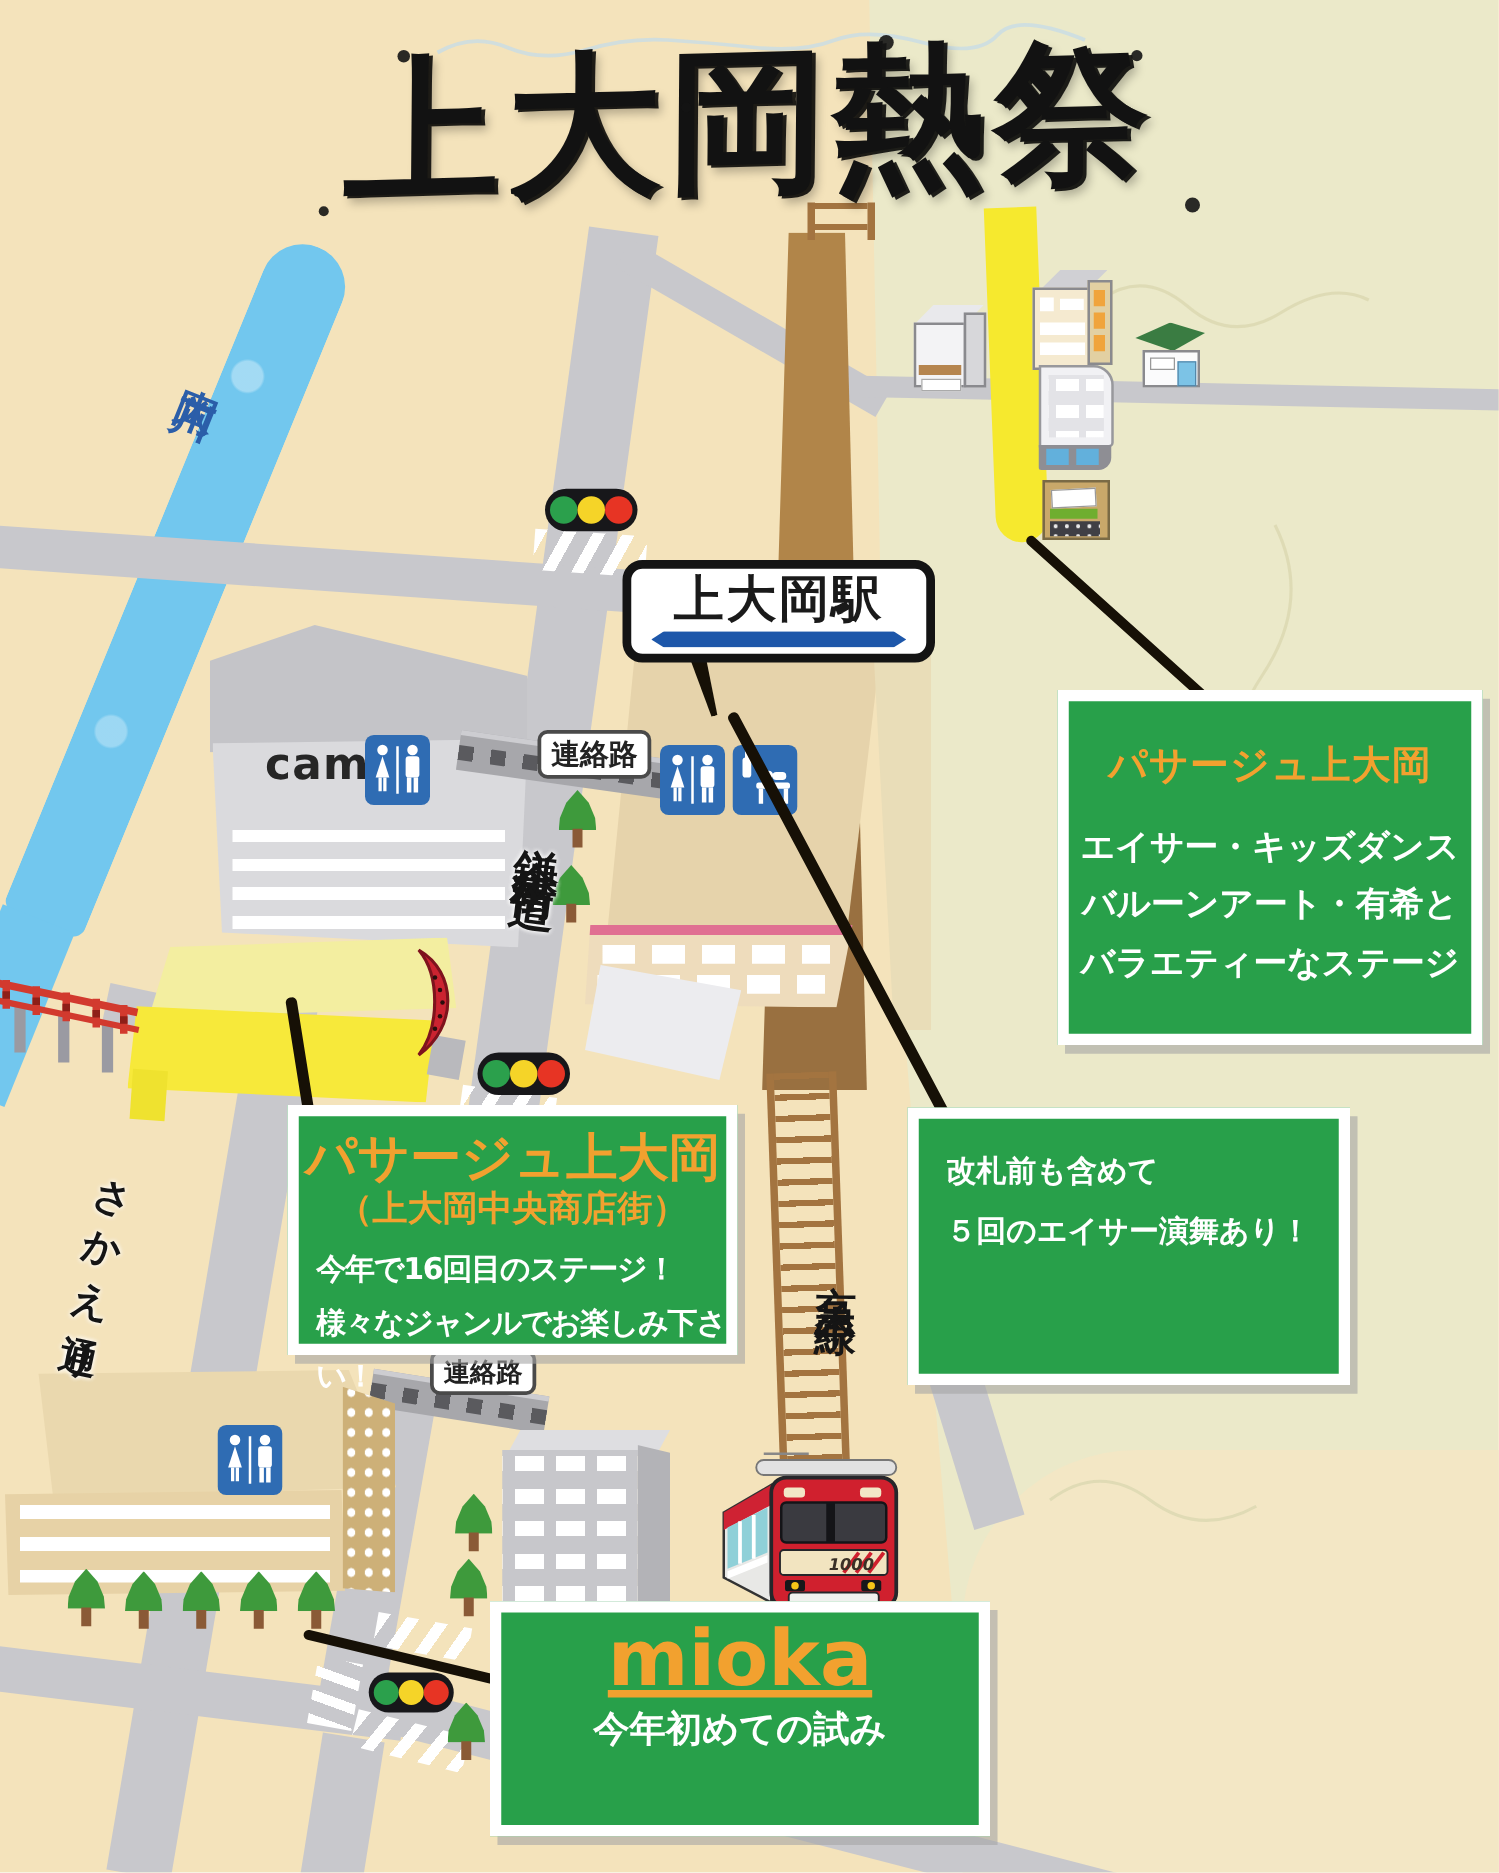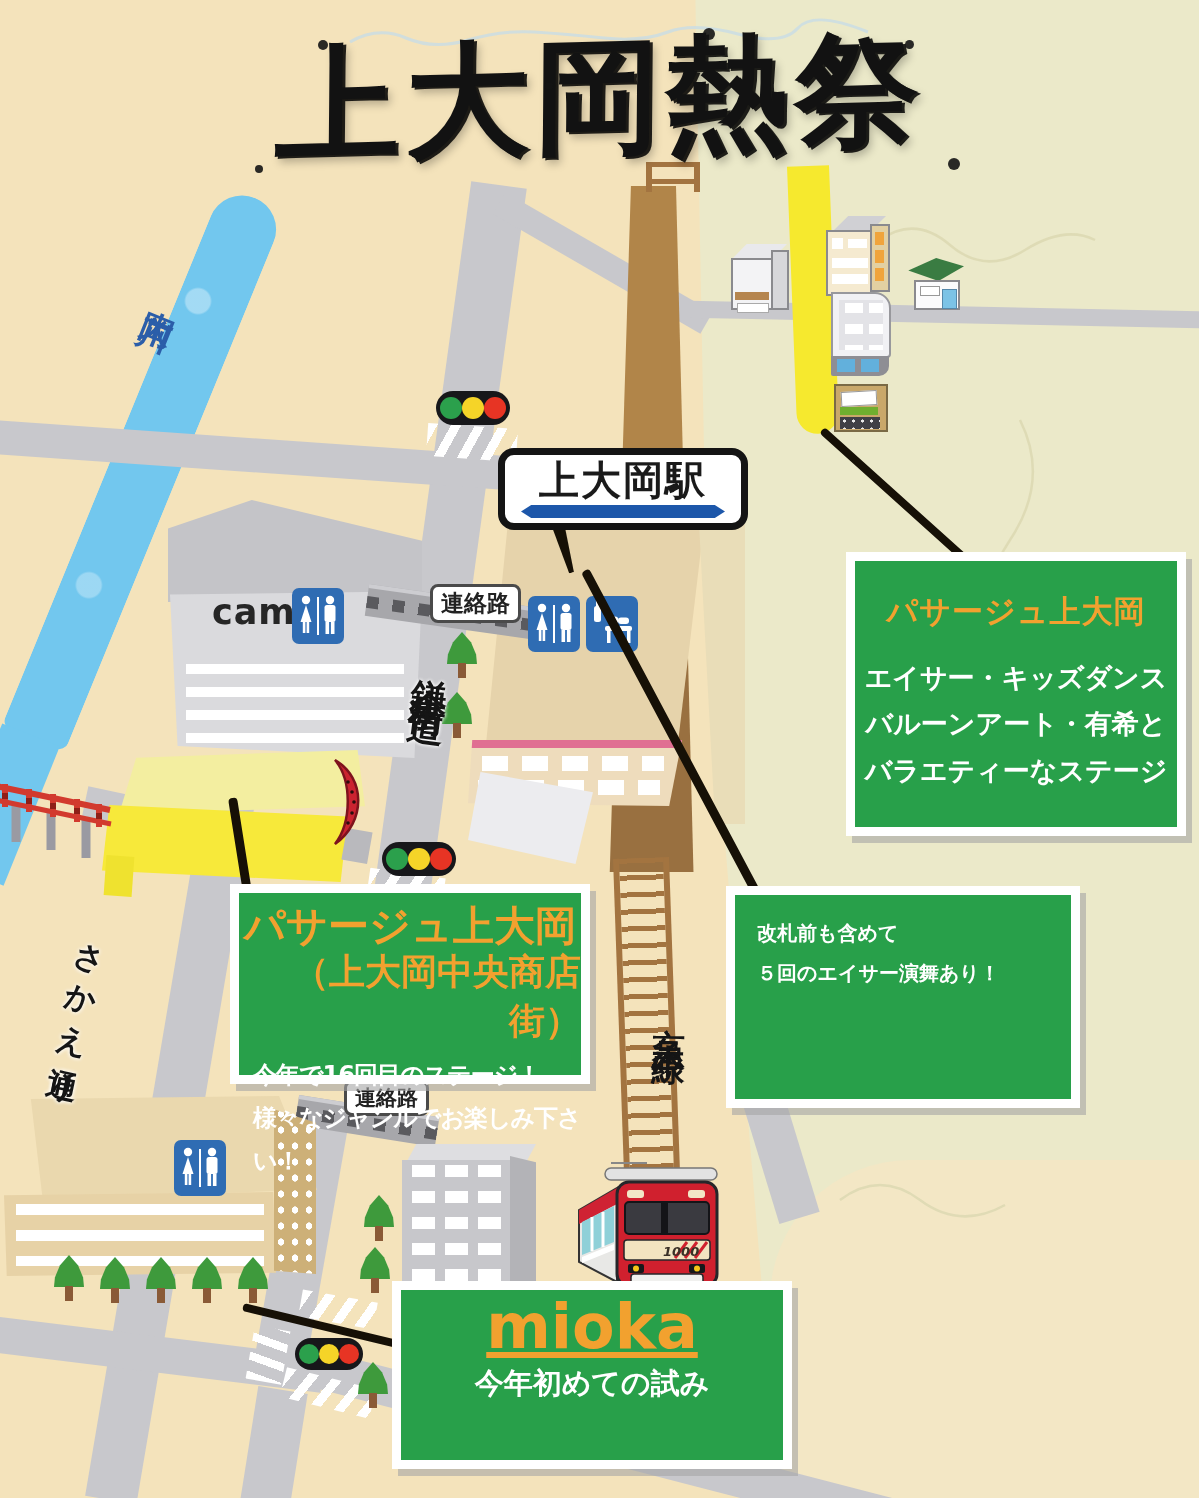--- a/index.html
+++ b/index.html
@@ -171,25 +171,25 @@
   .infobox{position:absolute;background:#28a04a;border:9px solid #fff;box-shadow:6px 7px 0 rgba(165,165,165,.6);
            box-sizing:border-box;display:flex;flex-direction:column;align-items:center;color:#fff;font-weight:bold;}
   .ib-title{color:#f2a12f;text-align:center;width:100%;}
   .ib-sub{color:#f2a12f;text-align:center;width:100%;}
   .ib-line{width:100%;}
   .box-east{left:846px;top:552px;width:340px;height:284px;padding-top:30px;}
   .box-east .ib-title{font-size:31px;letter-spacing:1px;margin-bottom:22px;}
   .box-east .ib-line{font-size:27px;text-align:center;line-height:1.72;}
   .box-passage{left:230px;top:884px;width:360px;height:200px;padding-top:12px;}
   .box-passage .ib-title{font-size:41px;line-height:1.05;}
-  .box-passage .ib-sub{font-size:36px;margin-bottom:8px;text-align:right;}
+  .box-passage .ib-sub{font-size:28px;margin-bottom:8px;}
   .box-passage .ib-line{font-size:24px;letter-spacing:-1px;padding-left:14px;box-sizing:border-box;line-height:1.8;text-align:left;}
   .box-keikyu{left:726px;top:886px;width:354px;height:222px;padding-top:18px;}
   .box-keikyu .ib-title{font-size:46px;text-align:left;padding-left:34px;box-sizing:border-box;margin-bottom:16px;}
-  .box-keikyu .ib-line{font-size:20px;padding-left:22px;box-sizing:border-box;line-height:2.0;text-align:left;}
+  .box-keikyu .ib-line{font-size:24px;padding-left:22px;box-sizing:border-box;line-height:2.0;text-align:left;}
   .box-mioka{left:392px;top:1281px;width:400px;height:188px;padding-top:6px;}
   .box-mioka .ib-title{font-size:62px;line-height:1.0;text-transform:lowercase;text-decoration:underline;}
   .box-mioka .ib-line{font-size:29px;text-align:center;line-height:1.75;}
   
   .main-title{left:225px;top:16px;width:750px;text-align:center;color:#121212;
               font-family:"DejaVu Serif","Liberation Serif",serif;font-weight:900;font-size:124px;
               letter-spacing:6px;transform:rotate(-1.5deg) skewX(-2deg);
               text-shadow:3px 2px 0 rgba(0,0,0,.85),5px 6px 8px rgba(0,0,0,.25);}
   .ink{position:absolute;background:#141414;border-radius:50%;opacity:.9;}
 </style>

